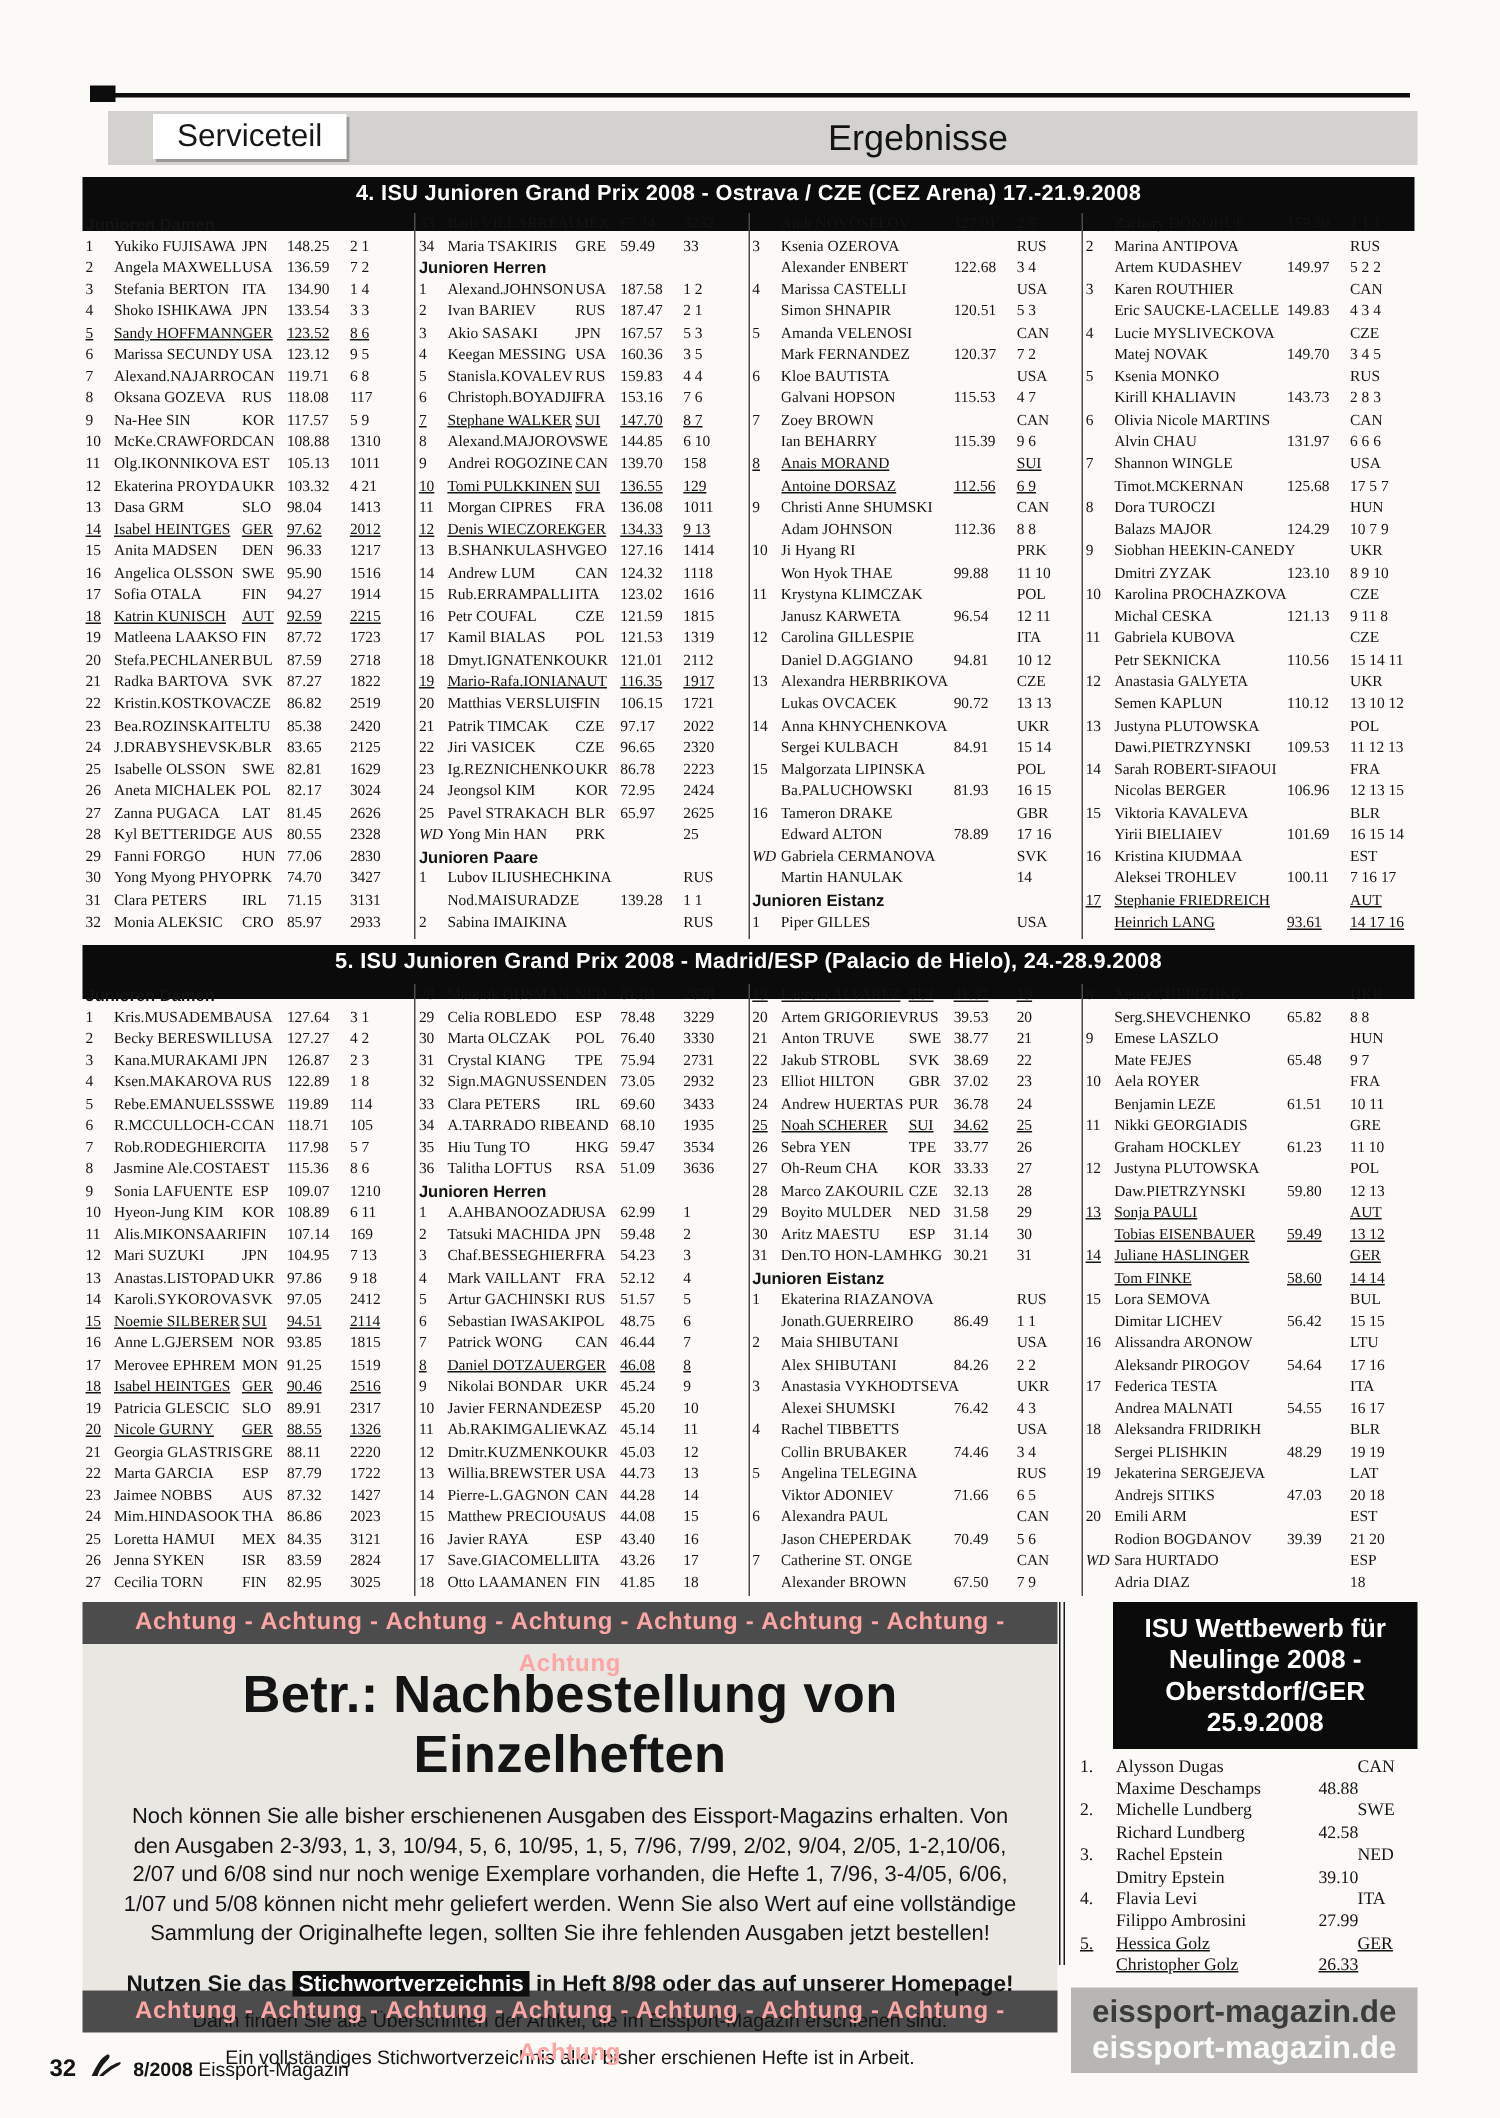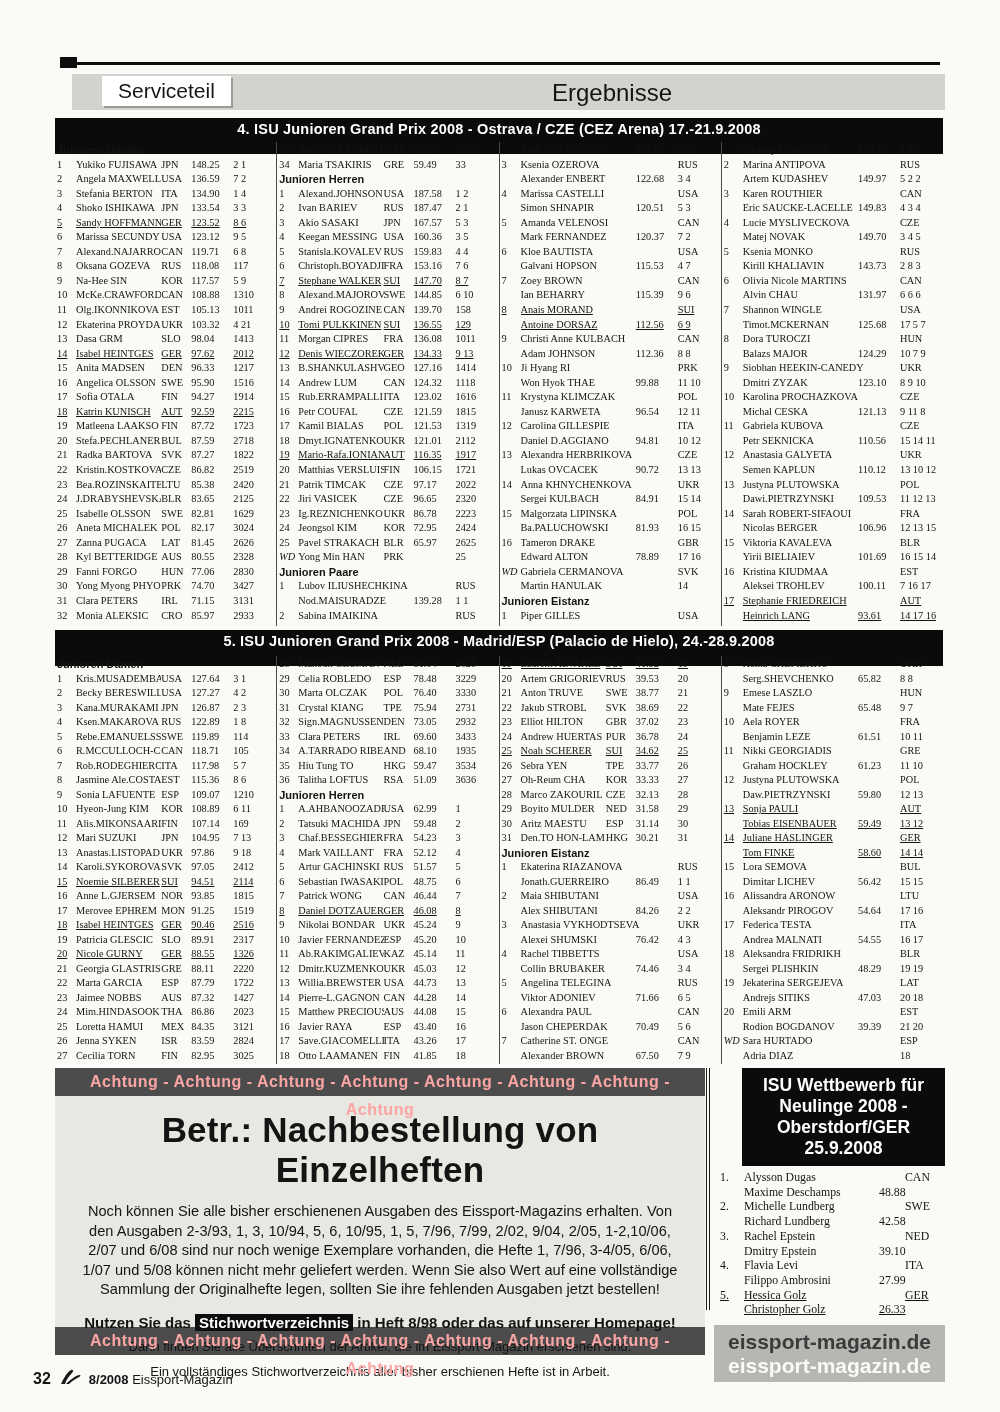--- a/index.html
+++ b/index.html
@@ -595,21 +595,21 @@
         <span class="natr">SUI</span>
       </div>
       <div class="row u">
         <span class="pl"></span>
         <span class="nm">Antoine DORSAZ</span>
         <span class="sc2">112.56</span>
         <span class="rk">6 9</span>
       </div>
       <div class="row">
         <span class="pl">9</span>
-        <span class="nm">Christi Anne KULBACH</span>
+        <span class="nm">Christi Anne SHUMSKI</span>
         <span class="natr">CAN</span>
       </div>
       <div class="row">
         <span class="pl"></span>
         <span class="nm">Adam JOHNSON</span>
         <span class="sc2">112.36</span>
         <span class="rk">8 8</span>
       </div>
       <div class="row">
         <span class="pl">10</span>

